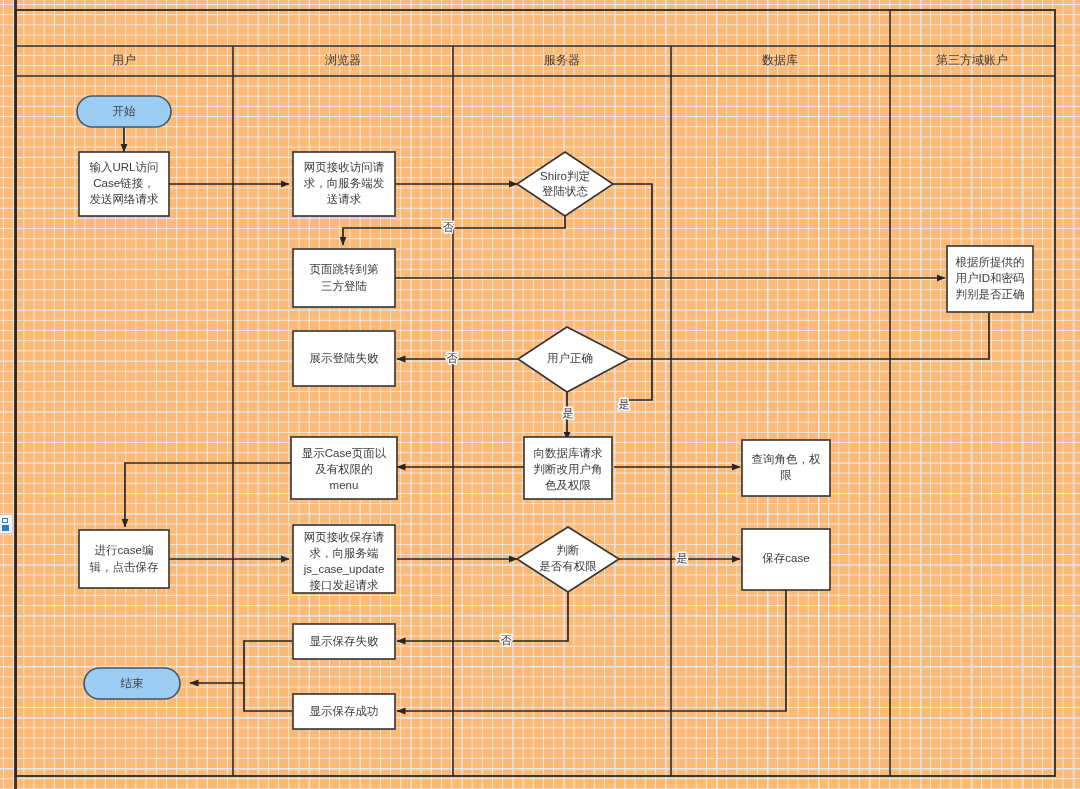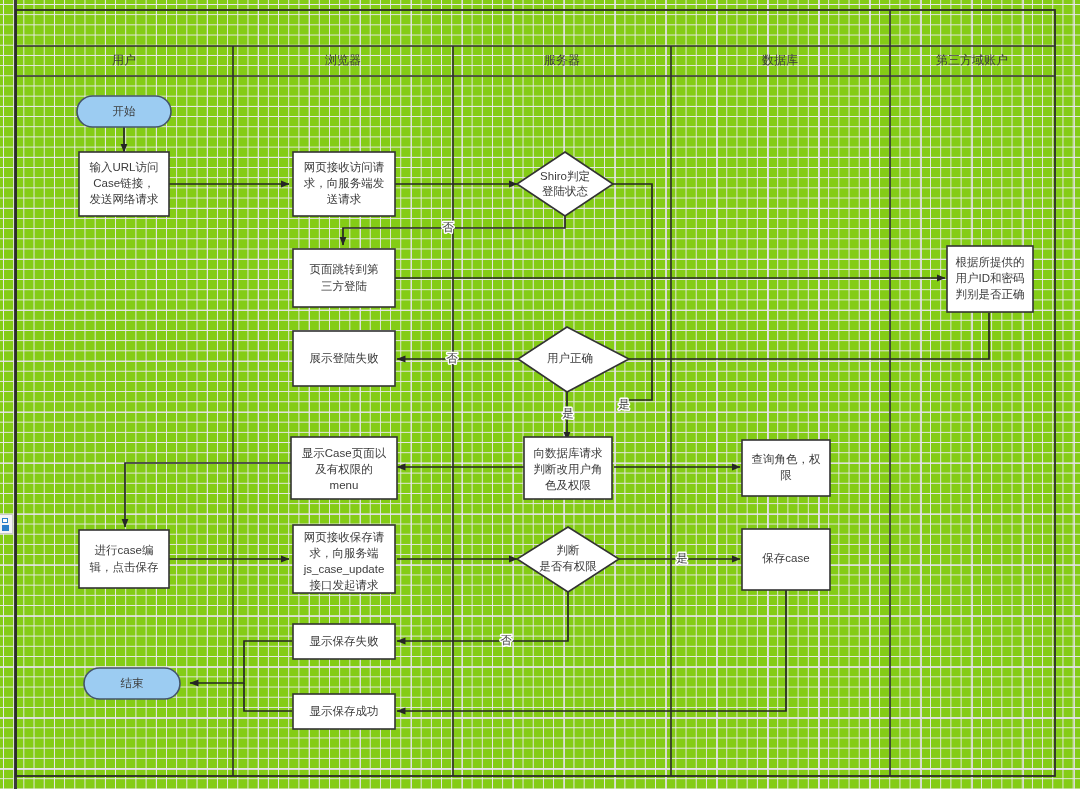--- a/index.html
+++ b/index.html
@@ -6,21 +6,21 @@
     margin: 0;
     padding: 0;
     background: #ffffff;
     font-family: "Liberation Sans", "DejaVu Sans", sans-serif;
   }
   #canvas {
     position: relative;
     width: 1080px;
     height: 789px;
     overflow: hidden;
-    background: #84cc16;
+    background: #fdba74;
   }
   
   #grid {
     position: absolute;
     inset: 0;
     background-image:
       linear-gradient(to right, #e8e8e8 1px, transparent 1px),
       linear-gradient(to bottom, #e8e8e8 1px, transparent 1px),
       linear-gradient(to right, #d8d8d8 1px, transparent 1px),
       linear-gradient(to bottom, #d8d8d8 1px, transparent 1px);

